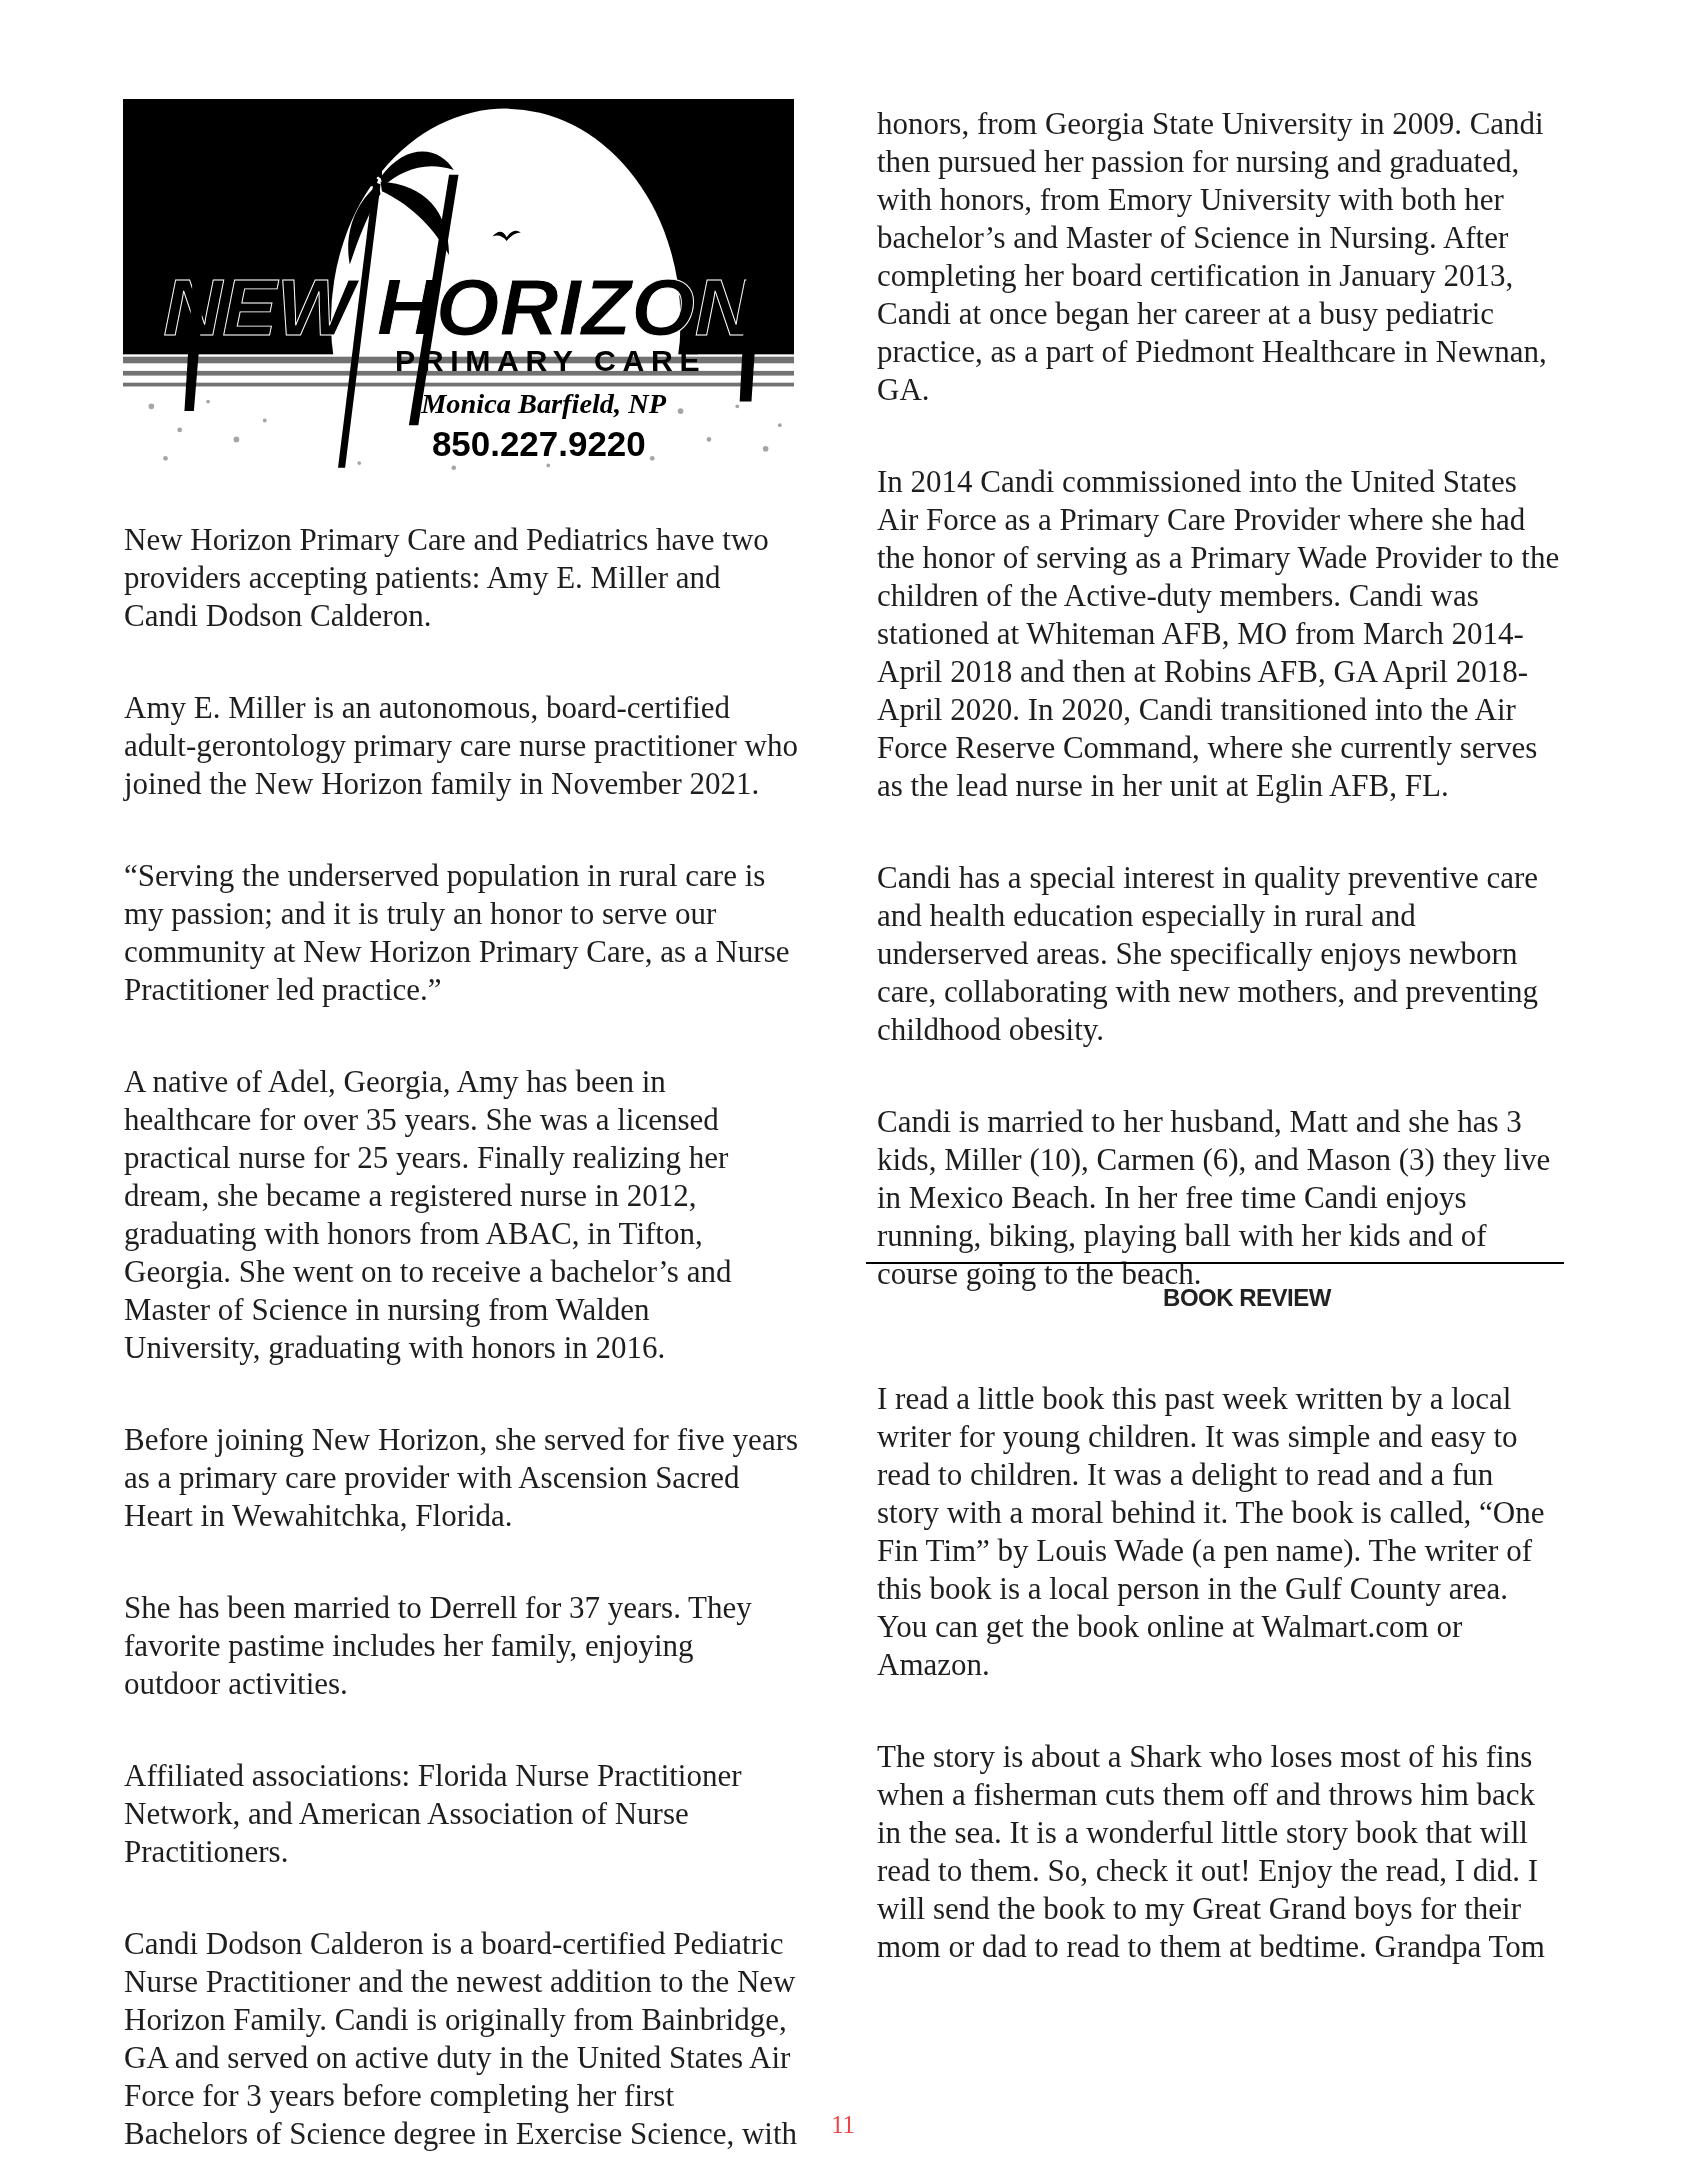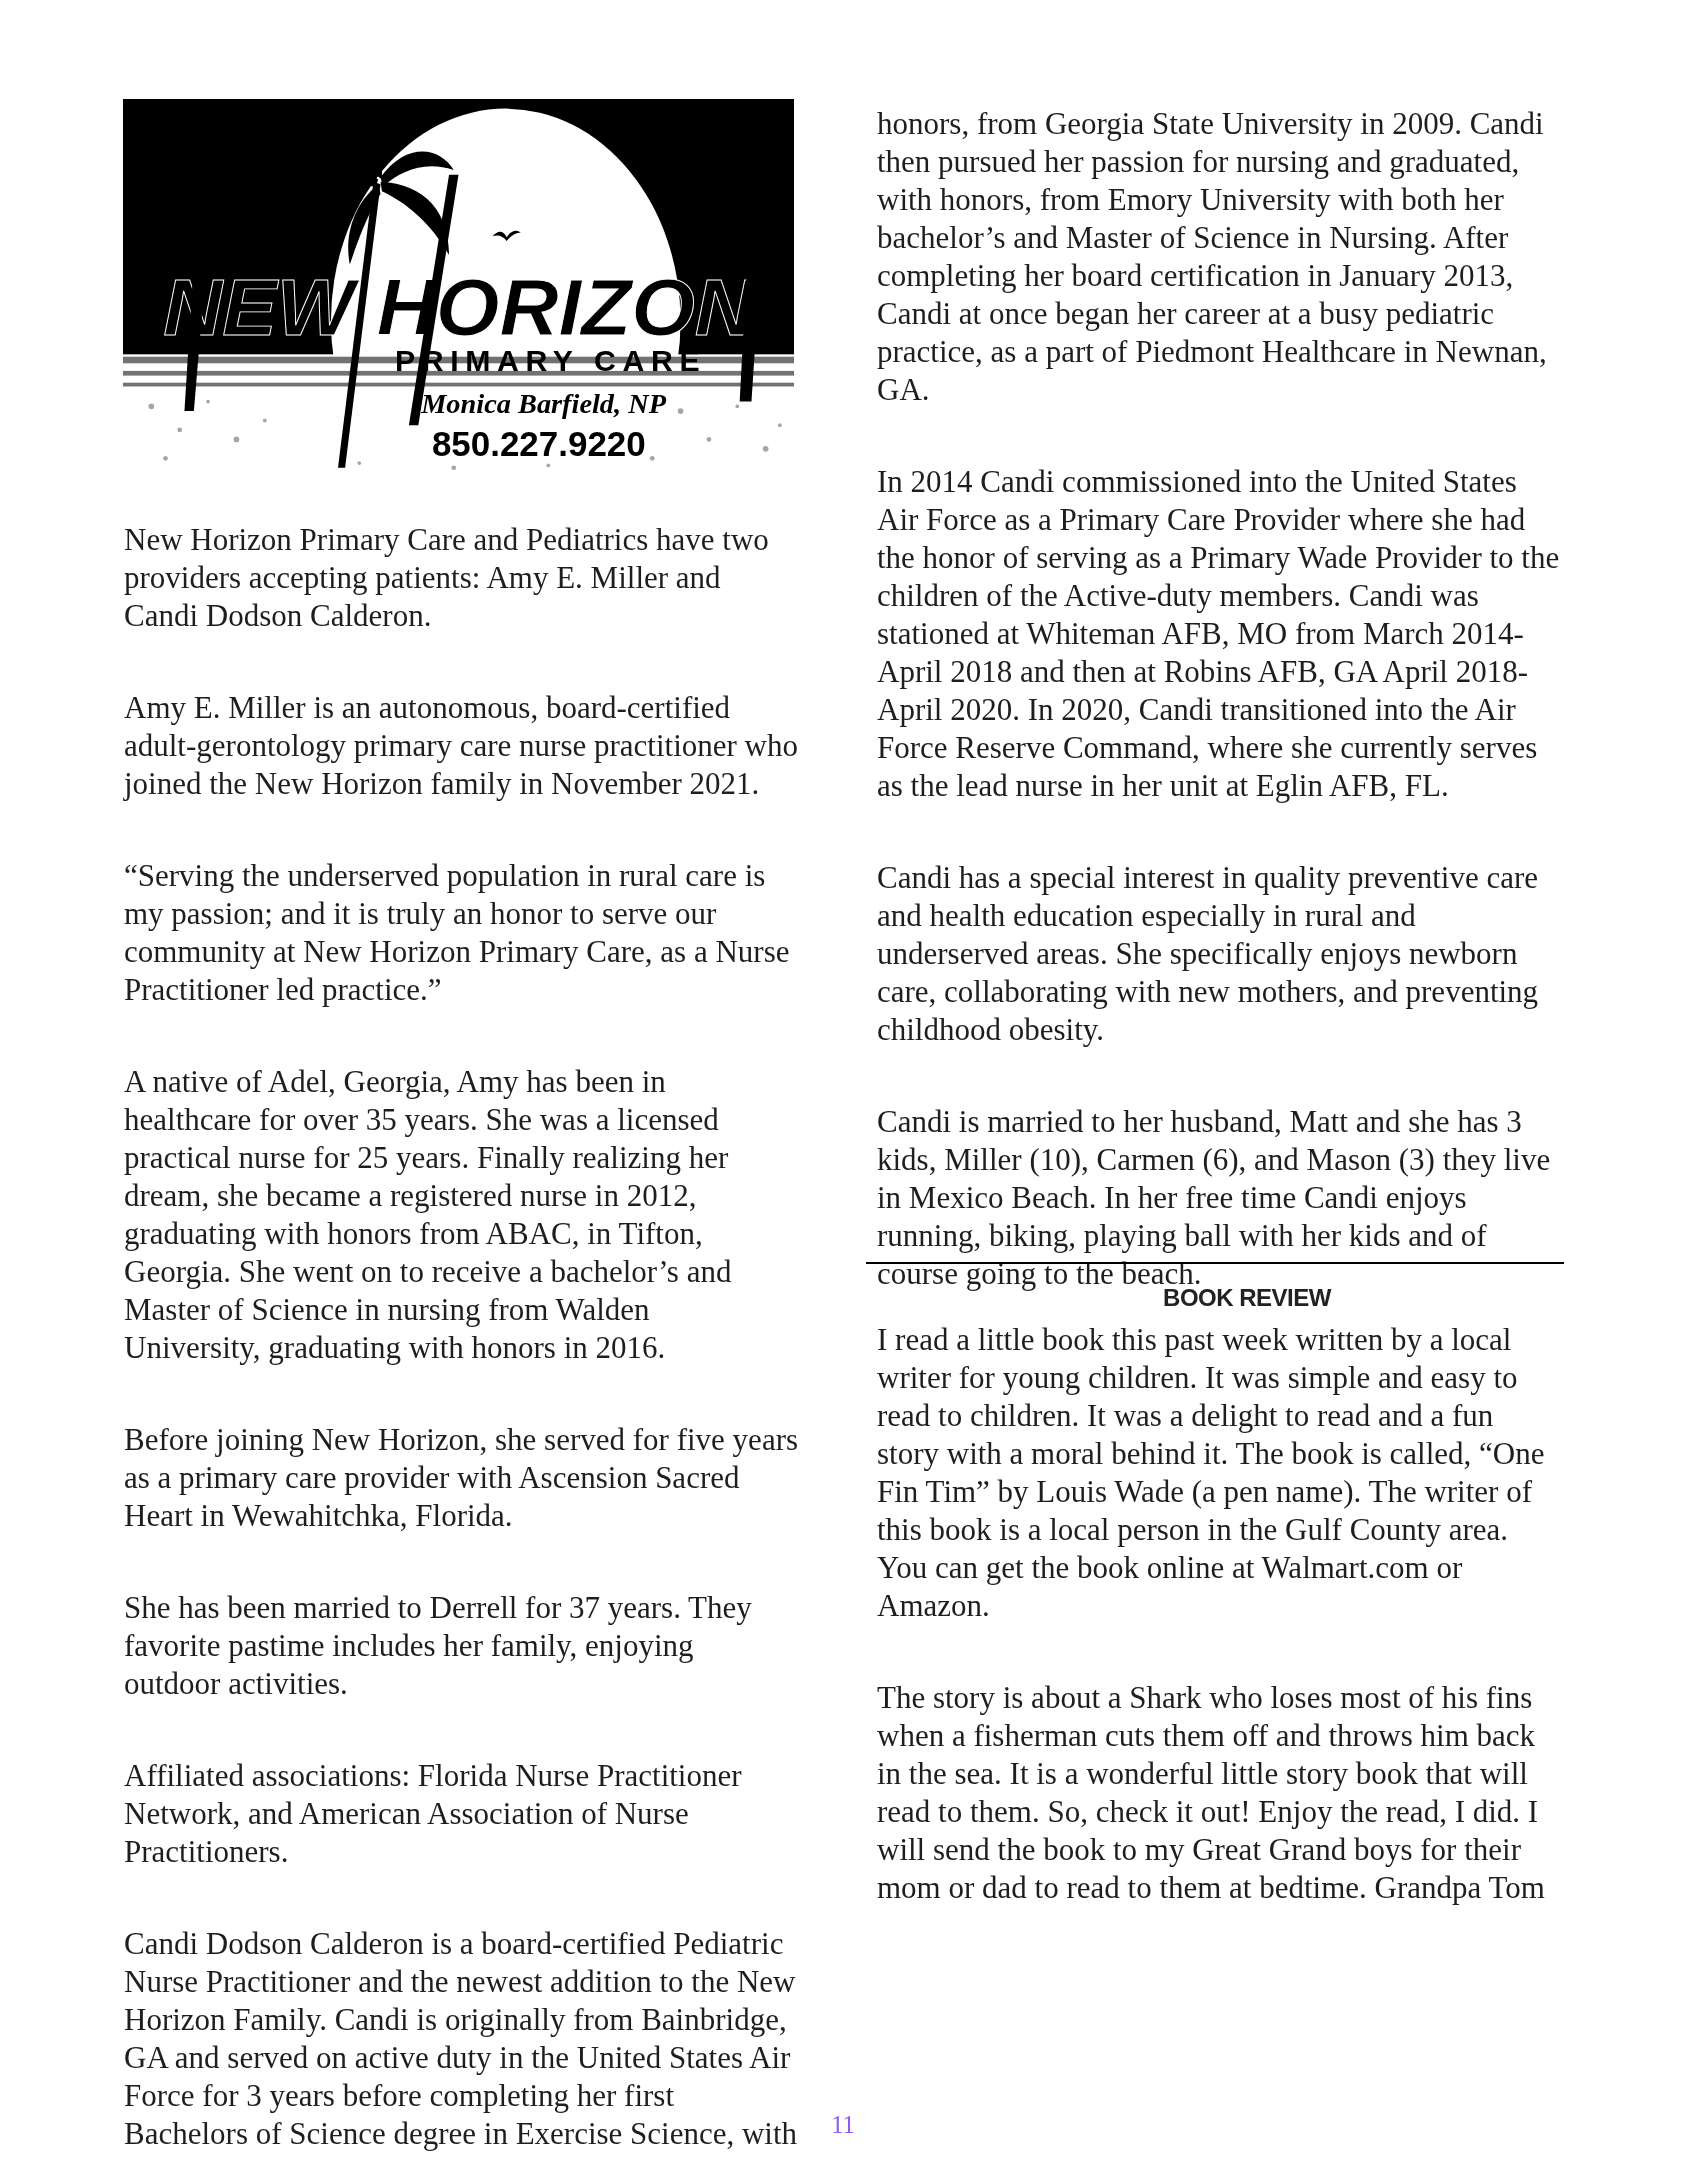--- a/index.html
+++ b/index.html
@@ -8,21 +8,21 @@
   .col { position: absolute; font-family: "Liberation Serif", "DejaVu Serif", serif; color: #1e1e1e; font-size: 31px; line-height: 38px; }
   .col-left { left: 116px; width: 737px; }
   .col-right { left: 869px; width: 737px; }
   .para { margin: 8px; }
   .line { display: block; white-space: nowrap; height: 38px; }
   .gap { display: block; height: 38px; }
   .logo { position: absolute; left: 123px; top: 99px; width: 671px; height: 376px; overflow: hidden; background: #000; }
   .logo svg { display: block; width: 100%; height: 100%; }
   .divider { position: absolute; left: 866px; top: 1262px; width: 698px; height: 1.9px; background: #000; }
   .heading { position: absolute; left: 869px; width: 756px; top: 1279px; text-align: center; font-family: "Liberation Sans", "DejaVu Sans", sans-serif; font-weight: bold; font-size: 24px; line-height: 38px; color: #222; letter-spacing: -0.5px; }
-  .pagenum { position: absolute; left: 803px; width: 80px; top: 2111px; text-align: center; font-family: "Liberation Serif", serif; font-size: 24.6px; color: #8b5cf6; }
+  .pagenum { position: absolute; left: 803px; width: 80px; top: 2111px; text-align: center; font-family: "Liberation Serif", serif; font-size: 24.6px; color: #ef4444; }
   .logo-text-primary { font-family: "Liberation Sans", "DejaVu Sans", sans-serif; font-weight: bold; letter-spacing: 14px; }
   .logo-text-name { font-family: "Liberation Serif", "DejaVu Serif", serif; font-style: italic; font-weight: bold; }
   .logo-text-phone { font-family: "Liberation Sans", "DejaVu Sans", sans-serif; font-weight: bold; }
   .logo-text-brand { font-family: "Liberation Sans", "DejaVu Sans", sans-serif; font-weight: bold; font-style: italic; }
 </style>
 </head>
 <body>
 
 <div class="page">
 
@@ -185,21 +185,21 @@
         <span class="line">in Mexico Beach.  In her free time Candi enjoys</span>
         <span class="line">running, biking, playing ball with her kids and of</span>
         <span class="line">course going to the beach.</span>
       </div>
     </div>
 
   <div class="divider"></div>
 
   <div class="heading">BOOK REVIEW</div>
 
-  <div class="col col-right" style="top:1313px;" id="review-col">
+  <div class="col col-right" style="top:1372px;" id="review-col">
       <div class="para">
         <span class="line">I read a little book this past week written by a local</span>
         <span class="line">writer for young children. It was simple and easy to</span>
         <span class="line">read to children. It was a delight to read and a fun</span>
         <span class="line">story with a moral behind it. The book is called, “One</span>
         <span class="line">Fin Tim” by Louis Wade (a pen name). The writer of</span>
         <span class="line">this book is a local person in the Gulf County area.</span>
         <span class="line">You can get the book online at Walmart.com or</span>
         <span class="line">Amazon.</span>
       </div>

